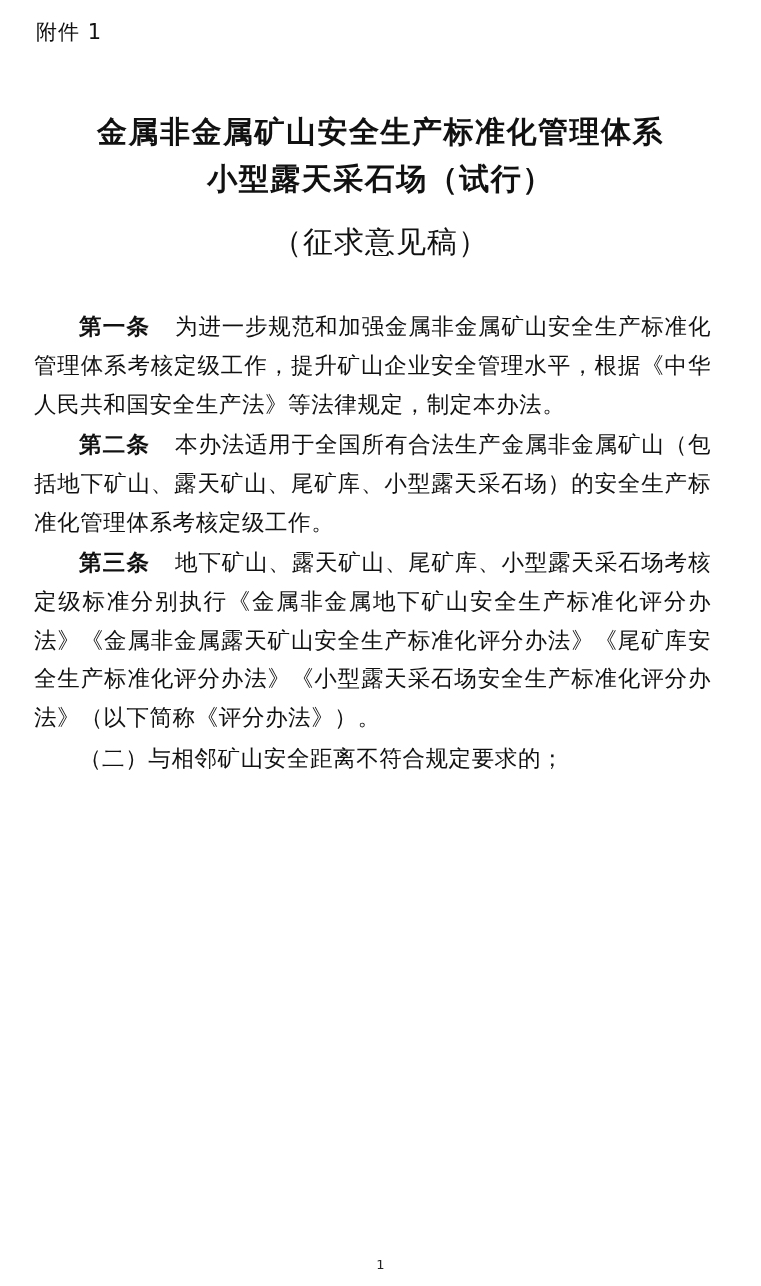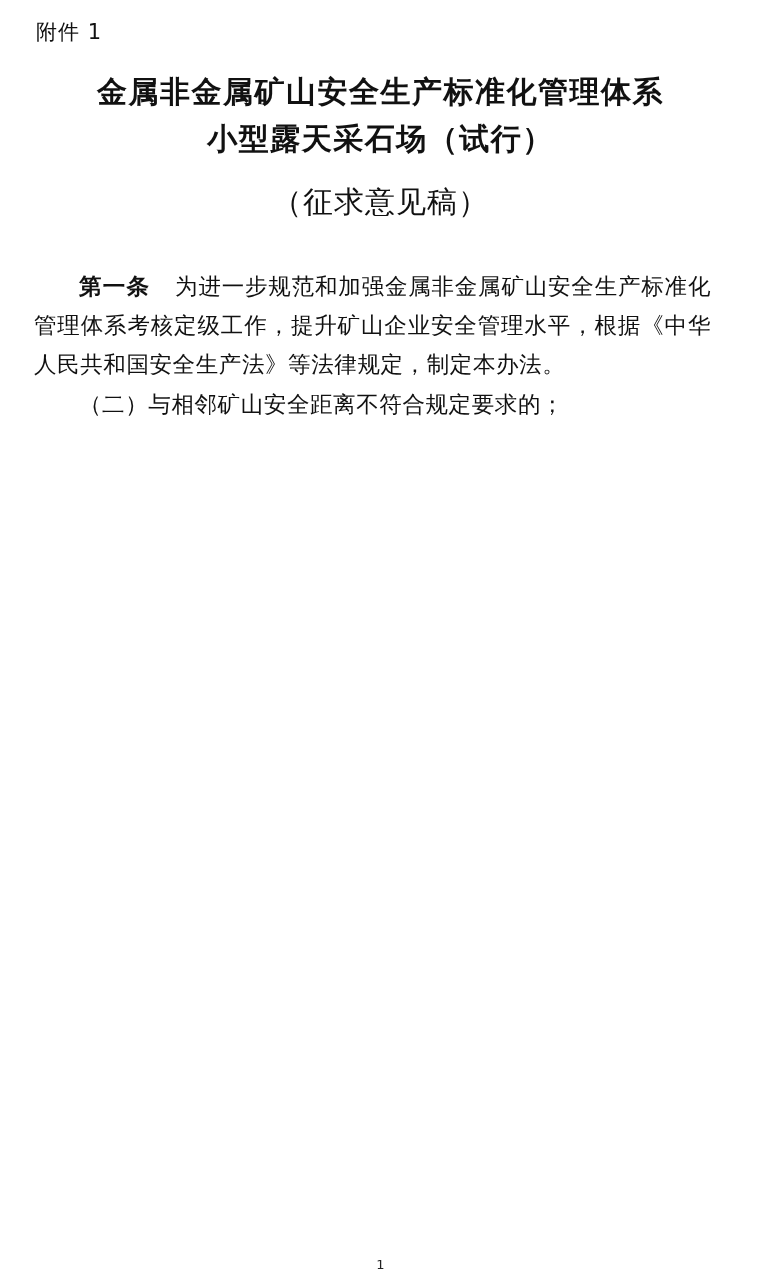--- a/index.html
+++ b/index.html
@@ -24,21 +24,21 @@
   }
   .attachment-label {
     font-size: 21px;
     letter-spacing: 1px;
     margin: 6px 0 0 2px;
     line-height: 1.2;
     font-family: "DejaVu Sans", "Liberation Sans", sans-serif;
     font-weight: 400;
   }
   .title-block {
-    margin-top: 24px;
+    margin-top: 64px;
     text-align: center;
   }
   .doc-title-line {
     font-size: 30px;
     font-weight: bold;
     letter-spacing: 1.5px;
     line-height: 1.55;
     font-family: "DejaVu Sans", "Liberation Sans", sans-serif;
   }
   .doc-subtitle {
@@ -91,21 +91,27 @@
     <div class="doc-title-line">小型露天采石场（试行）</div>
     <div class="doc-subtitle">（征求意见稿）</div>
   </div>
 
   <div class="body-text">
 
     <p class="para">
       <span class="art">第一条</span><span class="gap"></span><span>为进一步规范和加强金属非金属矿山安全生产标准化管理体系考核定级工作，提升矿山企业安全管理水平，根据《中华人民共和国安全生产法》等法律规定，制定本办法。</span>
     </p>
 
+    <p class="para">
+      <span class="art">第二条</span><span class="gap"></span><span>本办法适用于全国所有合法生产金属非金属矿山（包括地下矿山、露天矿山、尾矿库、小型露天采石场）的安全生产标准化管理体系考核定级工作。</span>
+    </p>
 
+    <p class="para">
+      <span class="art">第三条</span><span class="gap"></span><span>地下矿山、露天矿山、尾矿库、小型露天采石场考核定级标准分别执行《金属非金属地下矿山安全生产标准化评分办法》《金属非金属露天矿山安全生产标准化评分办法》《尾矿库安全生产标准化评分办法》《小型露天采石场安全生产标准化评分办法》（以下简称《评分办法》）。</span>
+    </p>
 
 
 
     <p class="para">
       <span>（二）与相邻矿山安全距离不符合规定要求的；</span>
     </p>
 
   </div>
 
   <div class="page-number">1</div>

